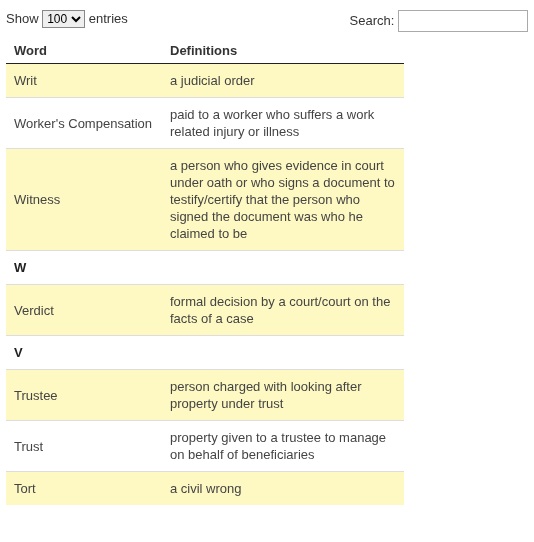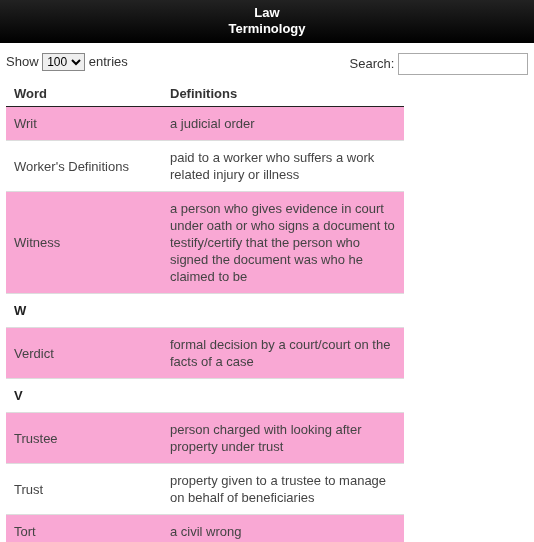--- a/index.html
+++ b/index.html
@@ -8,33 +8,29 @@
 .toolbar{display:flex;justify-content:space-between;align-items:flex-start;padding:10px 6px 6px}
 .toolbar label{font-size:13px}
 .search-box{border:1px solid #aaa;height:18px;width:122px;font-size:12px;padding:1px 3px}
 select{font-size:12px;border:1px solid #888}
 .table-wrap{padding:0 6px}
 table{border-collapse:collapse;width:398px}
 th{font-weight:bold;font-size:13px;padding:5px 8px;border-bottom:1px solid #222;text-align:left}
 th.word-col{width:140px;text-align:left}
 th.def-col{text-align:left}
 td{padding:8px 8px;vertical-align:middle;font-size:13px;line-height:17px;color:#444;border-top:1px solid #ddd}
-tr.odd td{background:#f9a8d4}
+tr.odd td{background:#fef9c3}
 tr.even td{background:#fff}
 tr.letter td.word-cell{font-weight:bold;color:#222}
 td.word-cell{width:140px}
 </style>
 </head>
 <body>
 
 <div class="page">
-  <div class="header">
-    <div>Law</div>
-    <div>Terminology</div>
-  </div>
 
   <div class="toolbar">
     <label>
       <span>Show</span>
       <select>
         <option>100</option>
       </select>
       <span>entries</span>
     </label>
     <label>
@@ -50,21 +46,21 @@
           <th class="word-col">Word</th>
           <th class="def-col">Definitions</th>
         </tr>
       </thead>
       <tbody id="tbody">
           <tr class="odd">
             <td class="word-cell">Writ</td>
             <td>a judicial order</td>
           </tr>
           <tr class="even">
-            <td class="word-cell">Worker's Definitions</td>
+            <td class="word-cell">Worker's Compensation</td>
             <td>paid to a worker who suffers a work related injury or illness</td>
           </tr>
           <tr class="odd">
             <td class="word-cell">Witness</td>
             <td>a person who gives evidence in court under oath or who signs a document to testify/certify that the person who signed the document was who he claimed to be</td>
           </tr>
           <tr class="even letter">
             <td class="word-cell">W</td>
             <td></td>
           </tr>

